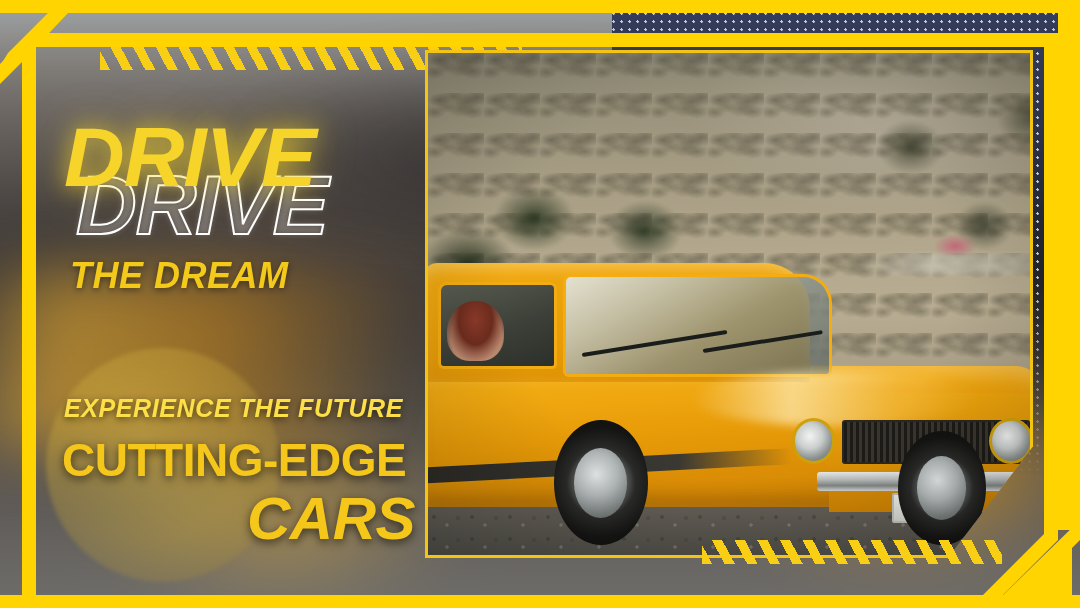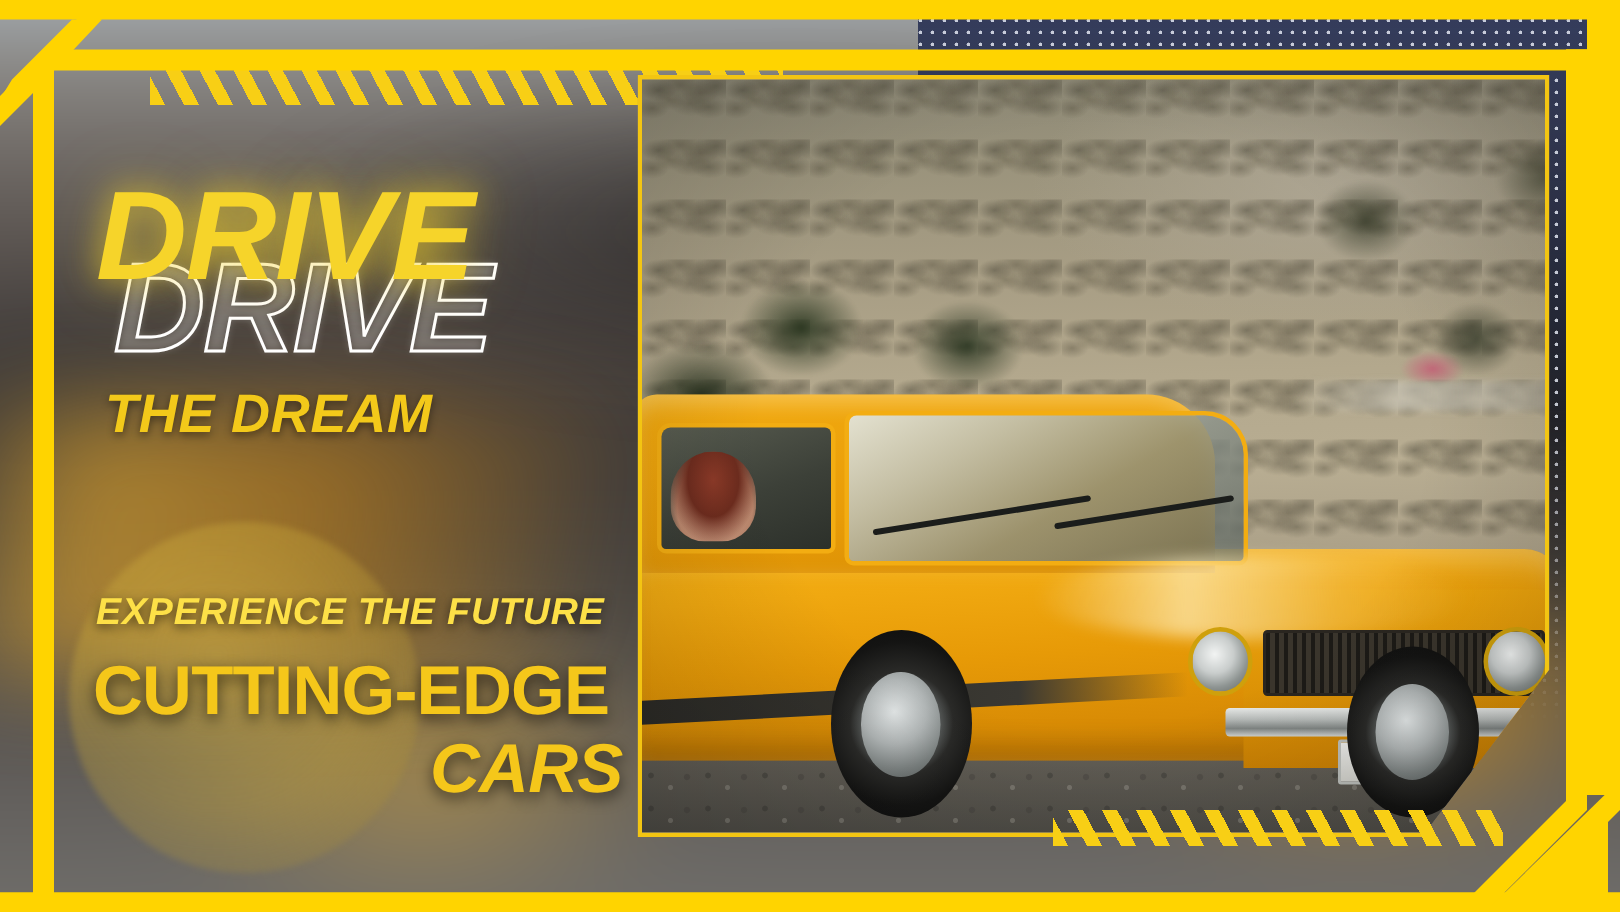--- a/index.html
+++ b/index.html
@@ -277,21 +277,21 @@
     text-shadow:0 2px 7px rgba(0,0,0,.6);
   }
   .big1{
     position:absolute;left:62px;top:437px;
     font-size:46px;font-weight:700;letter-spacing:-.5px;
     color:#F5C71A;line-height:1;white-space:nowrap;
     text-shadow:0 3px 10px rgba(0,0,0,.62);
   }
   .big2{
     position:absolute;left:0;top:489px;width:415px;text-align:right;
-    font-size:46px;font-weight:700;font-style:italic;letter-spacing:-.5px;
+    font-size:60px;font-weight:700;font-style:italic;letter-spacing:-.5px;
     color:#F5C71A;line-height:1;white-space:nowrap;
     text-shadow:0 3px 10px rgba(0,0,0,.62);
   }
 </style>
 </head>
 <body>
 
 <div class="stage">
 
   <div class="bg-wrap">

